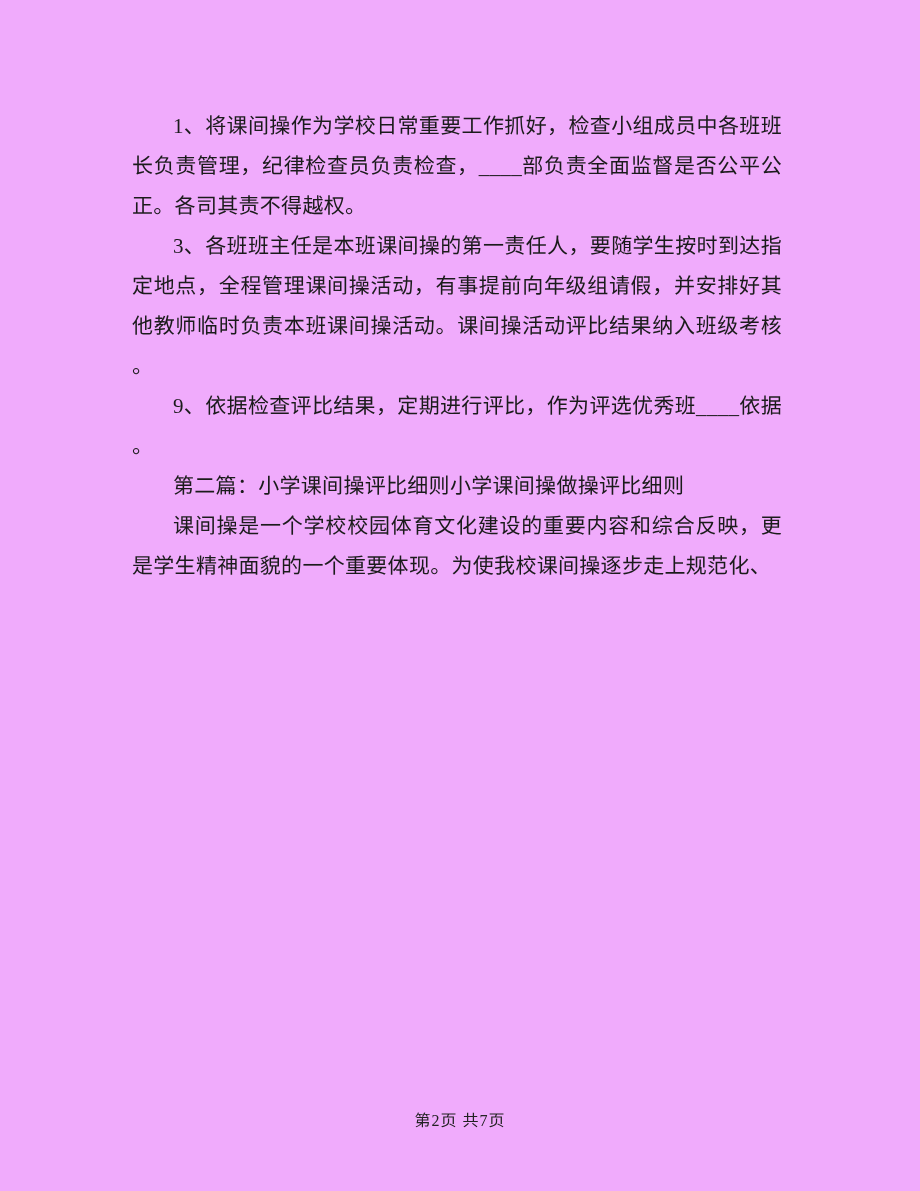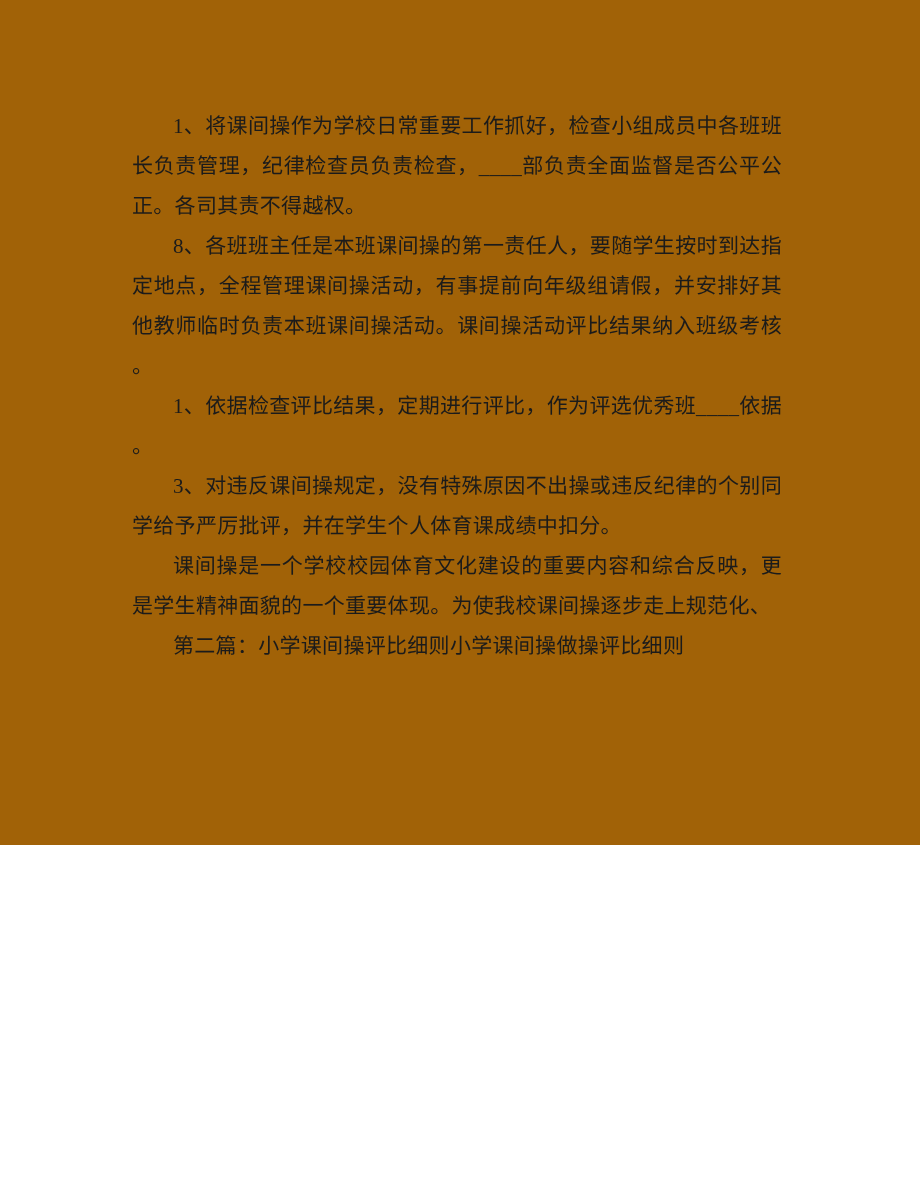--- a/index.html
+++ b/index.html
@@ -3,22 +3,22 @@
 <meta charset="utf-8">
 <style>
   html, body {
     margin: 0;
     padding: 0;
     background: #ffffff;
   }
   .page {
     position: relative;
     width: 920px;
-    height: 845px;
-    background: #a16207;
+    height: 1191px;
+    background: #f0abfc;
     overflow: hidden;
     font-family: "Liberation Serif", "DejaVu Serif", serif;
     color: #1b1b1b;
   }
   .content {
     position: absolute;
     left: 132px;
     top: 106px;
     width: 650px;
     font-size: 21px;
@@ -44,23 +44,22 @@
     color: #222222;
     letter-spacing: 1px;
   }
 </style>
 </head>
 <body>
 
 <div class="page">
   <div class="content">
     <p>1、将课间操作为学校日常重要工作抓好，检查小组成员中各班班长负责管理，纪律检查员负责检查，____部负责全面监督是否公平公正。各司其责不得越权。</p>
-    <p>8、各班班主任是本班课间操的第一责任人，要随学生按时到达指定地点，全程管理课间操活动，有事提前向年级组请假，并安排好其他教师临时负责本班课间操活动。课间操活动评比结果纳入班级考核。</p>
-    <p>1、依据检查评比结果，定期进行评比，作为评选优秀班____依据。</p>
-    <p>3、对违反课间操规定，没有特殊原因不出操或违反纪律的个别同学给予严厉批评，并在学生个人体育课成绩中扣分。</p>
+    <p>3、各班班主任是本班课间操的第一责任人，要随学生按时到达指定地点，全程管理课间操活动，有事提前向年级组请假，并安排好其他教师临时负责本班课间操活动。课间操活动评比结果纳入班级考核。</p>
+    <p>9、依据检查评比结果，定期进行评比，作为评选优秀班____依据。</p>
+    <p>第二篇：小学课间操评比细则小学课间操做操评比细则</p>
     <p>课间操是一个学校校园体育文化建设的重要内容和综合反映，更是学生精神面貌的一个重要体现。为使我校课间操逐步走上规范化、</p>
-    <p>第二篇：小学课间操评比细则小学课间操做操评比细则</p>
   </div>
 
   <div class="footer">
     <span>第2页 共7页</span>
   </div>
 </div>
 
 </body></html>

